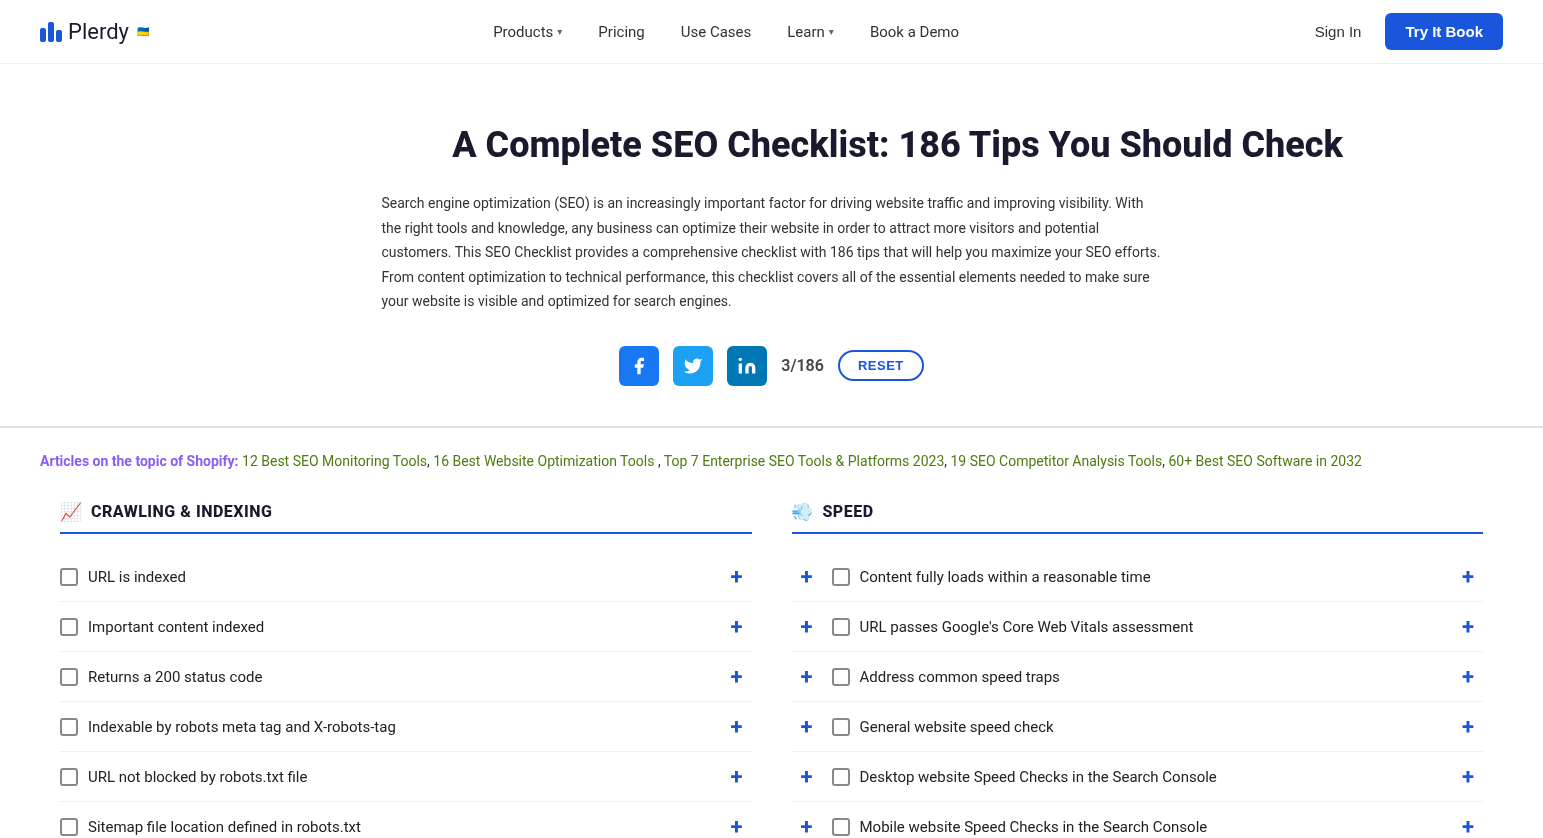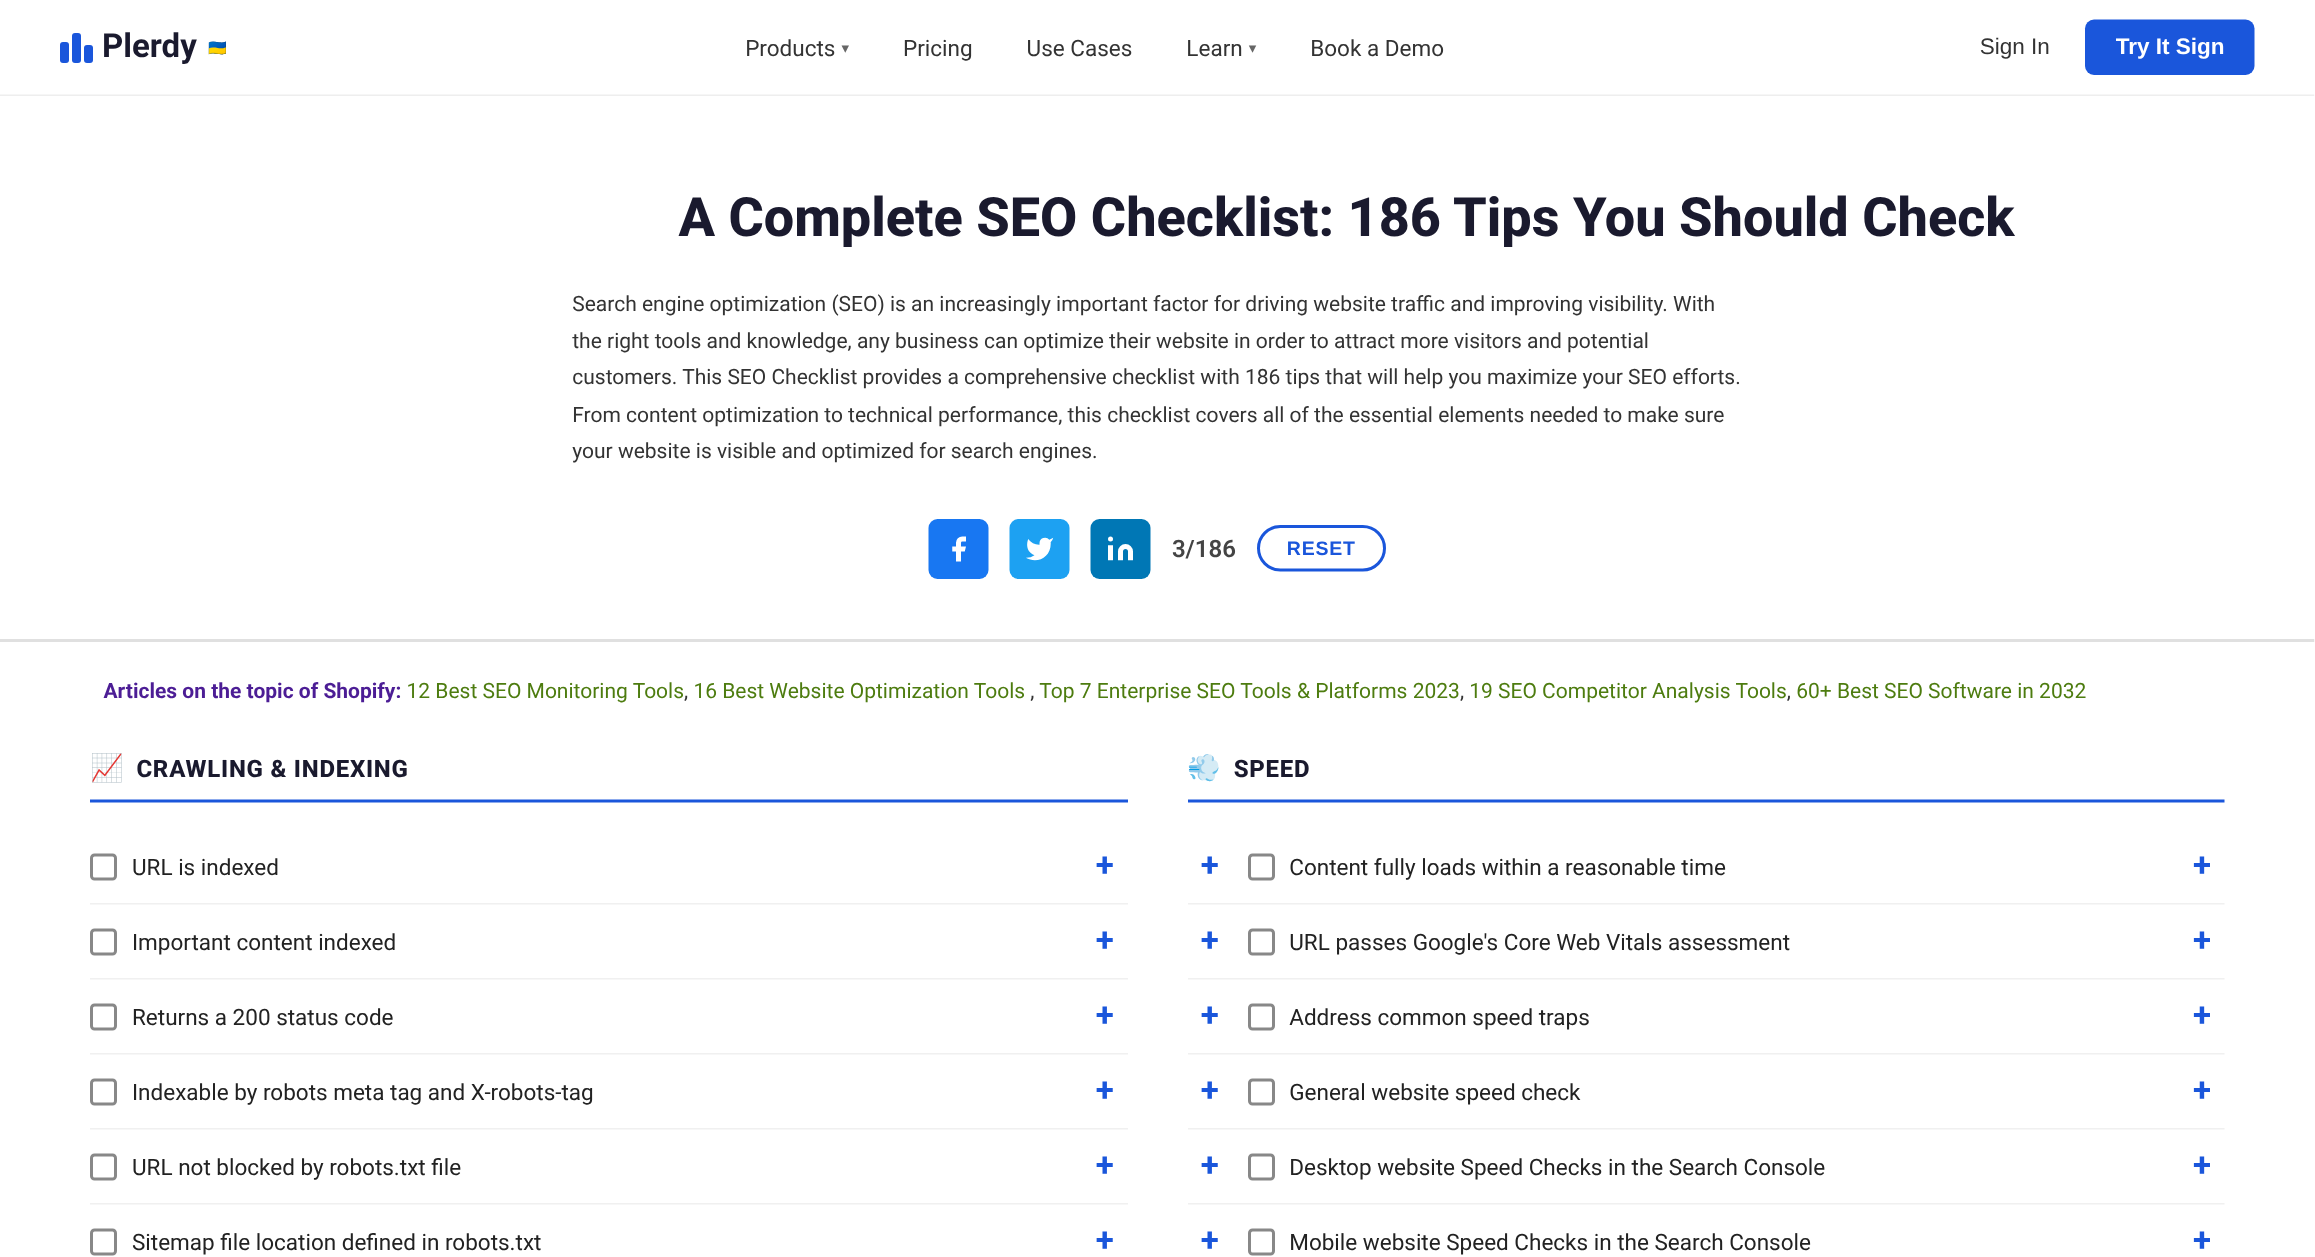--- a/index.html
+++ b/index.html
@@ -22,21 +22,21 @@
       cursor: pointer;
     }
     .logo-bars {
       display: flex;
       align-items: flex-end;
       gap: 2px;
     }
     .logo-bars .b1 { width: 6px; height: 14px; background: #1a56db; border-radius: 2px; }
     .logo-bars .b2 { width: 6px; height: 20px; background: #1a56db; border-radius: 2px; }
     .logo-bars .b3 { width: 6px; height: 12px; background: #1a56db; border-radius: 2px; }
-    .logo-text { font-size: 22px; font-weight: 700; color: #1a1a2e; }
+    .logo-text { font-size: 22px; font-weight: 400; color: #1a1a2e; }
     .logo-ua { font-size: 10px; margin-left: 2px; }
 
     .header-nav {
       display: flex;
       align-items: center;
       gap: 8px;
     }
     .nav-item {
       display: flex;
       align-items: center;
@@ -147,21 +147,21 @@
 
     
     .articles-bar {
       padding: 22px 40px 18px;
       font-size: 14px;
       color: #333;
       line-height: 1.7;
       max-width: 1543px;
       margin: 0 auto;
     }
-    .articles-bar strong { color: #4c1d95; margin-left: 29px; }
+    .articles-bar strong { color: #8b5cf6; }
     .articles-bar a {
       color: #4d7c0f;
       text-decoration: none;
     }
 
     
     .checklist-section {
       display: grid;
       grid-template-columns: 1fr 1fr;
       gap: 0;
@@ -282,21 +282,21 @@
       <span>Learn</span>
       <span class="nav-chevron">▾</span>
     </a>
     <a class="nav-item">
       <span>Book a Demo</span>
     </a>
   </nav>
 
   <div class="header-actions">
     <button class="sign-in-btn">Sign In</button>
-    <button class="try-free-btn">Try It Sign</button>
+    <button class="try-free-btn">Try It Book</button>
   </div>
 </header>
 
 <section class="hero">
   <h1 class="hero-title">A Complete SEO Checklist: 186 Tips You Should Check</h1>
   <p class="hero-desc">Search engine optimization (SEO) is an increasingly important factor for driving website traffic and improving visibility. With the right tools and knowledge, any business can optimize their website in order to attract more visitors and potential customers. This SEO Checklist provides a comprehensive checklist with 186 tips that will help you maximize your SEO efforts. From content optimization to technical performance, this checklist covers all of the essential elements needed to make sure your website is visible and optimized for search engines.</p>
 
   <div class="social-row">
     <div class="social-icon social-fb">
       <svg width="20" height="20" viewBox="0 0 24 24" fill="white">

